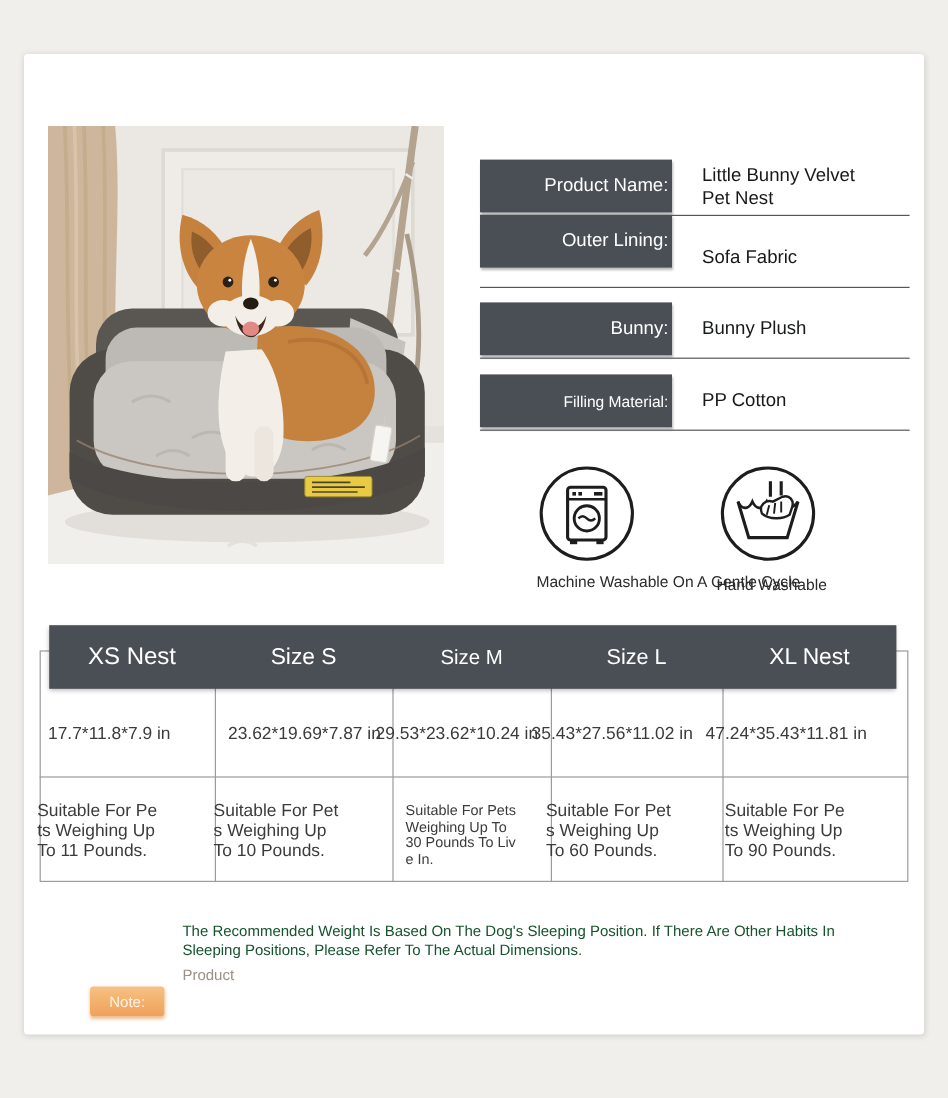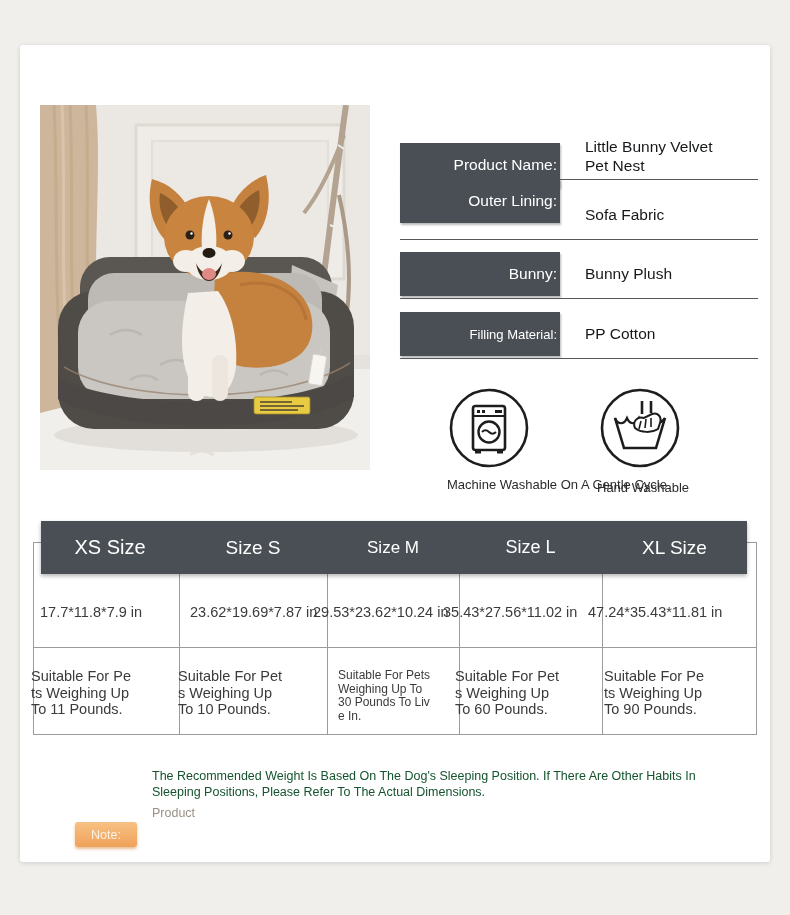--- a/index.html
+++ b/index.html
@@ -19,21 +19,21 @@
   #photo{left:40px;top:105px;width:330px;height:365px;}
   
   .spec-btn{
     left:400px;width:160px;height:44px;
     background:#4a4f55;color:#ffffff;
     display:flex;align-items:center;justify-content:flex-end;
     padding-right:3px;box-sizing:border-box;
     font-size:15.5px;
     box-shadow:1px 2px 2px rgba(0,0,0,0.28);
   }
-  #spec-btn-0{top:143px;}
+  #spec-btn-0{top:133px;}
   #spec-btn-1{top:179px;}
   #spec-btn-2{top:252px;}
   #spec-btn-3{top:312px;font-size:13px;}
   .spec-val{
     left:585px;width:175px;font-size:15.5px;color:#16181a;line-height:19px;
     white-space:pre-line;
   }
   #spec-val-0{top:137px;}
   #spec-val-1{top:205px;}
   #spec-val-2{top:264px;}
@@ -208,25 +208,25 @@
 <div id="care-cap-1" class="abs care-cap">Hand Washable</div>
 
 <div id="tbl-box" class="abs"></div>
 <div id="tbl-v0" class="abs tbl-vline"></div>
 <div id="tbl-v1" class="abs tbl-vline"></div>
 <div id="tbl-v2" class="abs tbl-vline"></div>
 <div id="tbl-v3" class="abs tbl-vline"></div>
 <div id="tbl-hline" class="abs"></div>
 
 <div id="tbl-header" class="abs">
-  <div id="hd-0" class="hd-cell">XS Size</div>
+  <div id="hd-0" class="hd-cell">XS Nest</div>
   <div id="hd-1" class="hd-cell">Size S</div>
   <div id="hd-2" class="hd-cell">Size M</div>
   <div id="hd-3" class="hd-cell">Size L</div>
-  <div id="hd-4" class="hd-cell">XL Size</div>
+  <div id="hd-4" class="hd-cell">XL Nest</div>
 </div>
 
 <div id="dim-0" class="abs dim-cell">17.7*11.8*7.9 in</div>
 <div id="dim-1" class="abs dim-cell">23.62*19.69*7.87 in</div>
 <div id="dim-2" class="abs dim-cell">29.53*23.62*10.24 in</div>
 <div id="dim-3" class="abs dim-cell">35.43*27.56*11.02 in</div>
 <div id="dim-4" class="abs dim-cell">47.24*35.43*11.81 in</div>
 
 <div id="wt-0" class="abs wt-cell">Suitable For Pe
 ts Weighing Up

